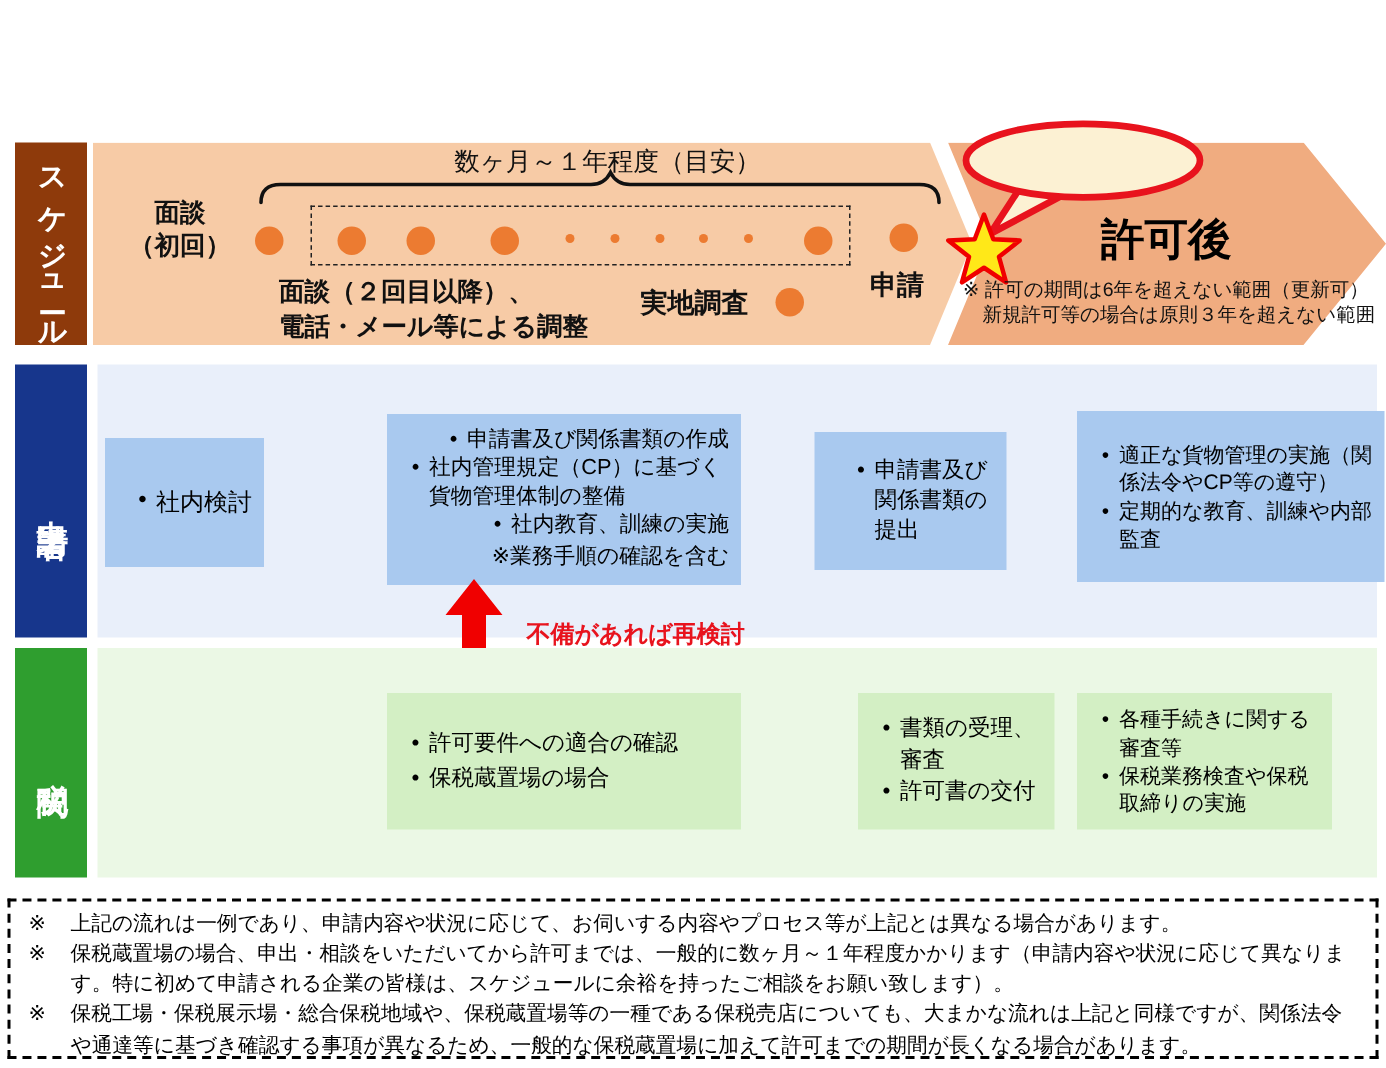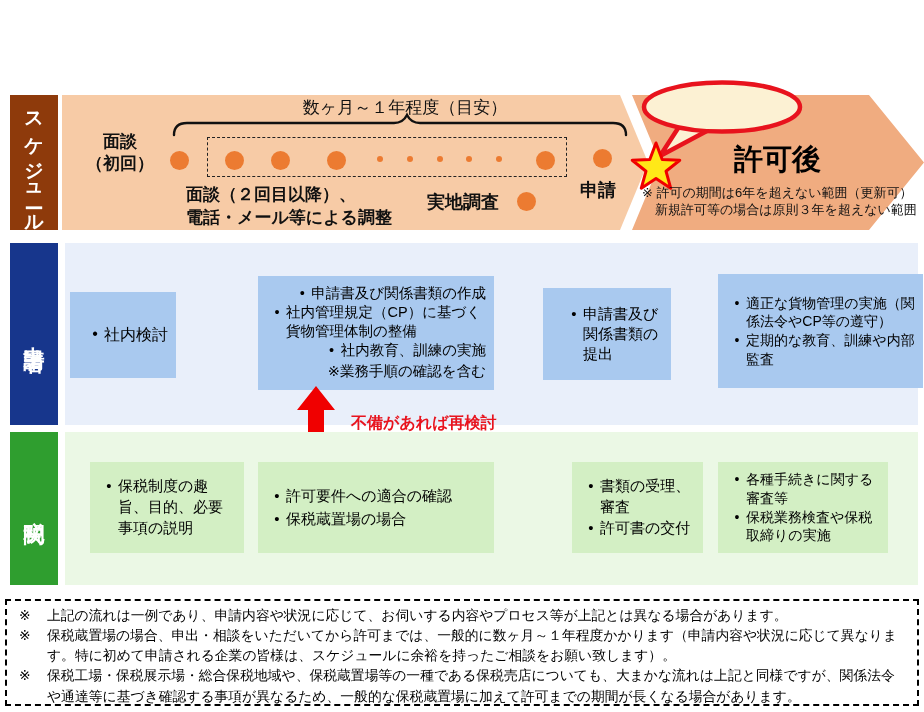--- a/index.html
+++ b/index.html
@@ -163,25 +163,20 @@
   </div>
 
   <svg class="rework-arrow" width="54" height="78" viewBox="0 0 54 78">
     <polygon points="27,0 46,24 35,24 35,54 46,54 27,78 8,54 19,54 19,24 8,24" fill="#F00000"></polygon>
   </svg>
   <div class="rework-label">不備があれば再検討</div>
 
   <div class="panel panel-customs"></div>
   <div class="row-label label-customs">税関</div>
 
-  <div class="cbox green c-box1">
-    <div class="li">
-        <span>保税制度の趣旨、目的、必要事項の説明</span>
-      </div>
-  </div>
   <div class="cbox green c-box2">
     <div class="li">
         <span>許可要件への適合の確認</span>
       </div>
     <div class="li">
         <span>保税蔵置場の場合</span>
       </div>
   </div>
   <div class="cbox green c-box3">
     <div class="li">

